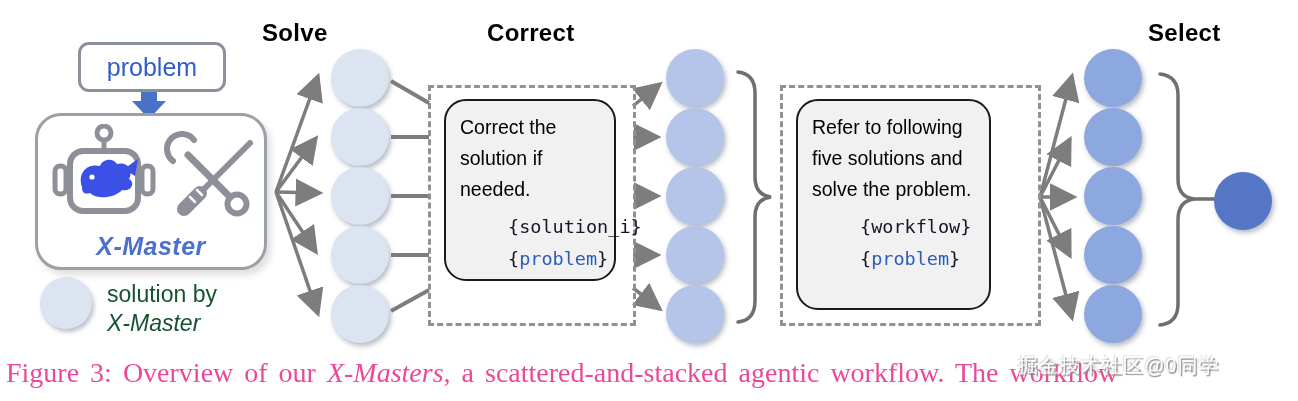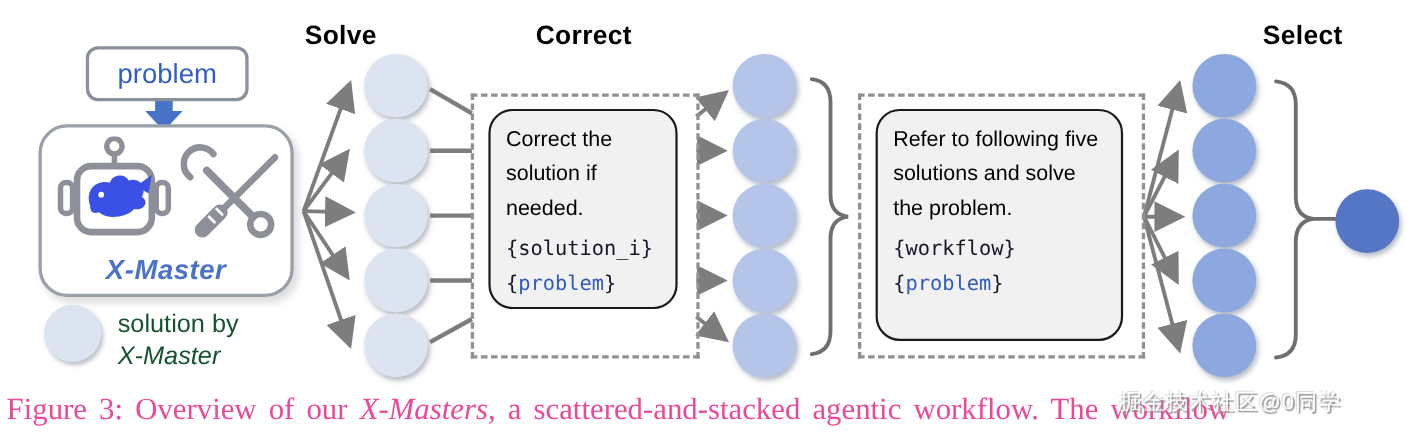--- a/index.html
+++ b/index.html
@@ -62,21 +62,21 @@
   }
   .prompt-card{
     position:absolute;border:2.5px solid #1a1a1a;border-radius:22px;background:#f1f1f2;
     padding:11px 14px;box-sizing:border-box;
   }
   .prompt-instruction{
     font-size:19.5px;line-height:1.58;color:#000;
   }
   .prompt-vars{
     margin-top:7px;font-family:"DejaVu Sans Mono",monospace;font-size:18.5px;
-    line-height:1.7;color:#15152a;
+    line-height:1.7;color:#15152a;margin-left:48px;
   }
   .prompt-vars .blue{color:#2e5cb8;}
 
   
   .caption{
     position:absolute;left:6px;top:357px;width:1292px;
     font-family:"Liberation Serif",serif;font-size:28px;color:#ec4899;
     white-space:nowrap;word-spacing:4px;
   }
   .caption .it{font-style:italic;}
@@ -136,21 +136,21 @@
       <line x1="1040" y1="197" x2="1070" y2="256" marker-end="url(#arw)"></line>
       <line x1="1040" y1="197" x2="1072" y2="318" marker-end="url(#arw)"></line>
     </g>
 
     <g stroke="#6f6f6f" stroke-width="3.5" fill="none" stroke-linecap="round">
       <path d="M 1160 74 Q 1178 76 1178 95 L 1178 179 Q 1178 197 1194 199 Q 1178 201 1178 220 L 1178 304 Q 1178 323 1160 325"></path>
       <line x1="1194" y1="199" x2="1214" y2="199"></line>
     </g>
   </svg>
 
-  <div class="stage-label" style="left:277px;">Solve</div>
+  <div class="stage-label" style="left:262px;">Solve</div>
   <div class="stage-label" style="left:487px;">Correct</div>
   <div class="stage-label" style="left:1148px;">Select</div>
 
   <div class="problem-box">
     <span>problem</span>
   </div>
 
   <div class="agent-card">
     <svg width="115" height="110" style="position:absolute;left:12px;top:8px;" viewBox="0 0 115 110">
       <g stroke="#8d9099" fill="#ffffff">
@@ -201,21 +201,21 @@
     </div>
   </div>
 
   <div class="circle c-mid" style="left:666px;top:49px;"></div>
   <div class="circle c-mid" style="left:666px;top:108px;"></div>
   <div class="circle c-mid" style="left:666px;top:167px;"></div>
   <div class="circle c-mid" style="left:666px;top:226px;"></div>
   <div class="circle c-mid" style="left:666px;top:285px;"></div>
 
   <div class="dashed-box" style="left:780px;top:85px;width:255px;height:235px;"></div>
-  <div class="prompt-card" style="left:796px;top:99px;width:225px;height:211px;">
+  <div class="prompt-card" style="left:796px;top:99px;width:195px;height:211px;">
     <div class="prompt-instruction">Refer to following five solutions and solve the problem.</div>
     <div class="prompt-vars">
       <div>{workflow}</div>
       <div><span>{</span><span class="blue">problem</span><span>}</span></div>
     </div>
   </div>
 
   <div class="circle c-dark" style="left:1084px;top:49px;"></div>
   <div class="circle c-dark" style="left:1084px;top:108px;"></div>
   <div class="circle c-dark" style="left:1084px;top:167px;"></div>

